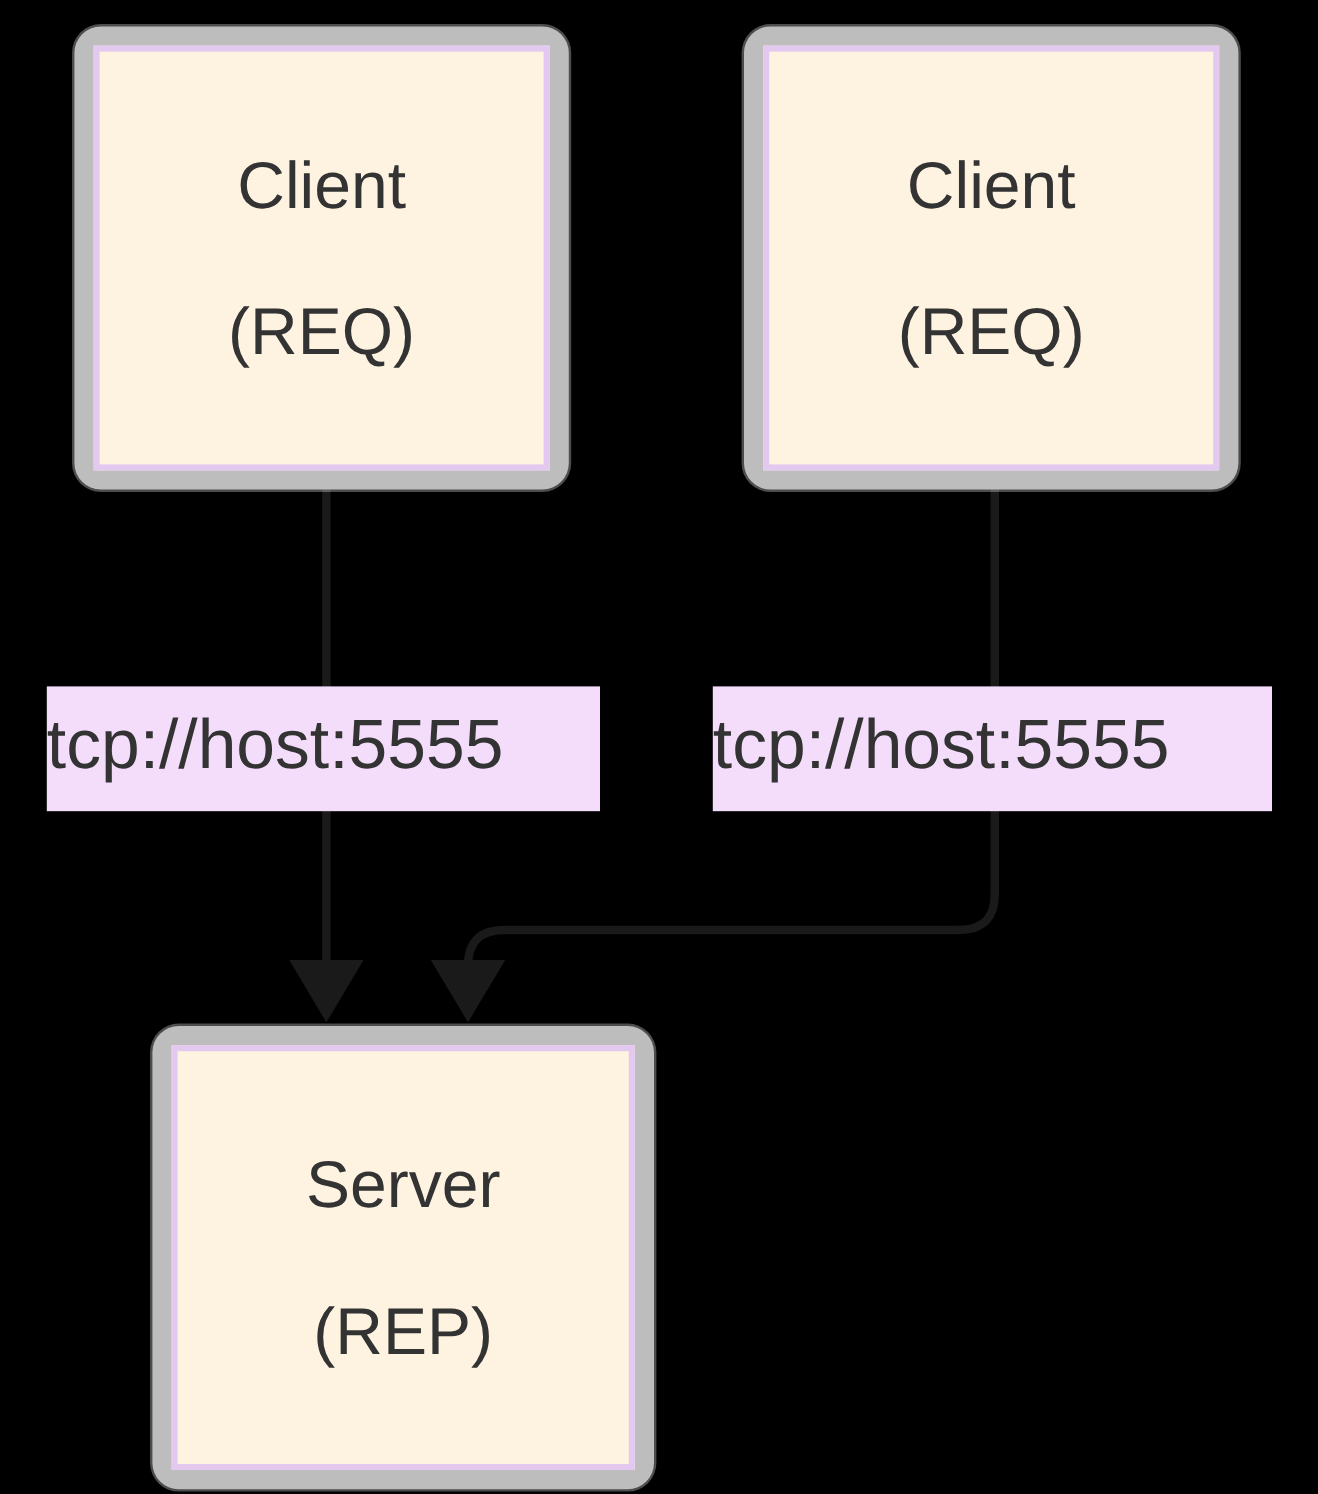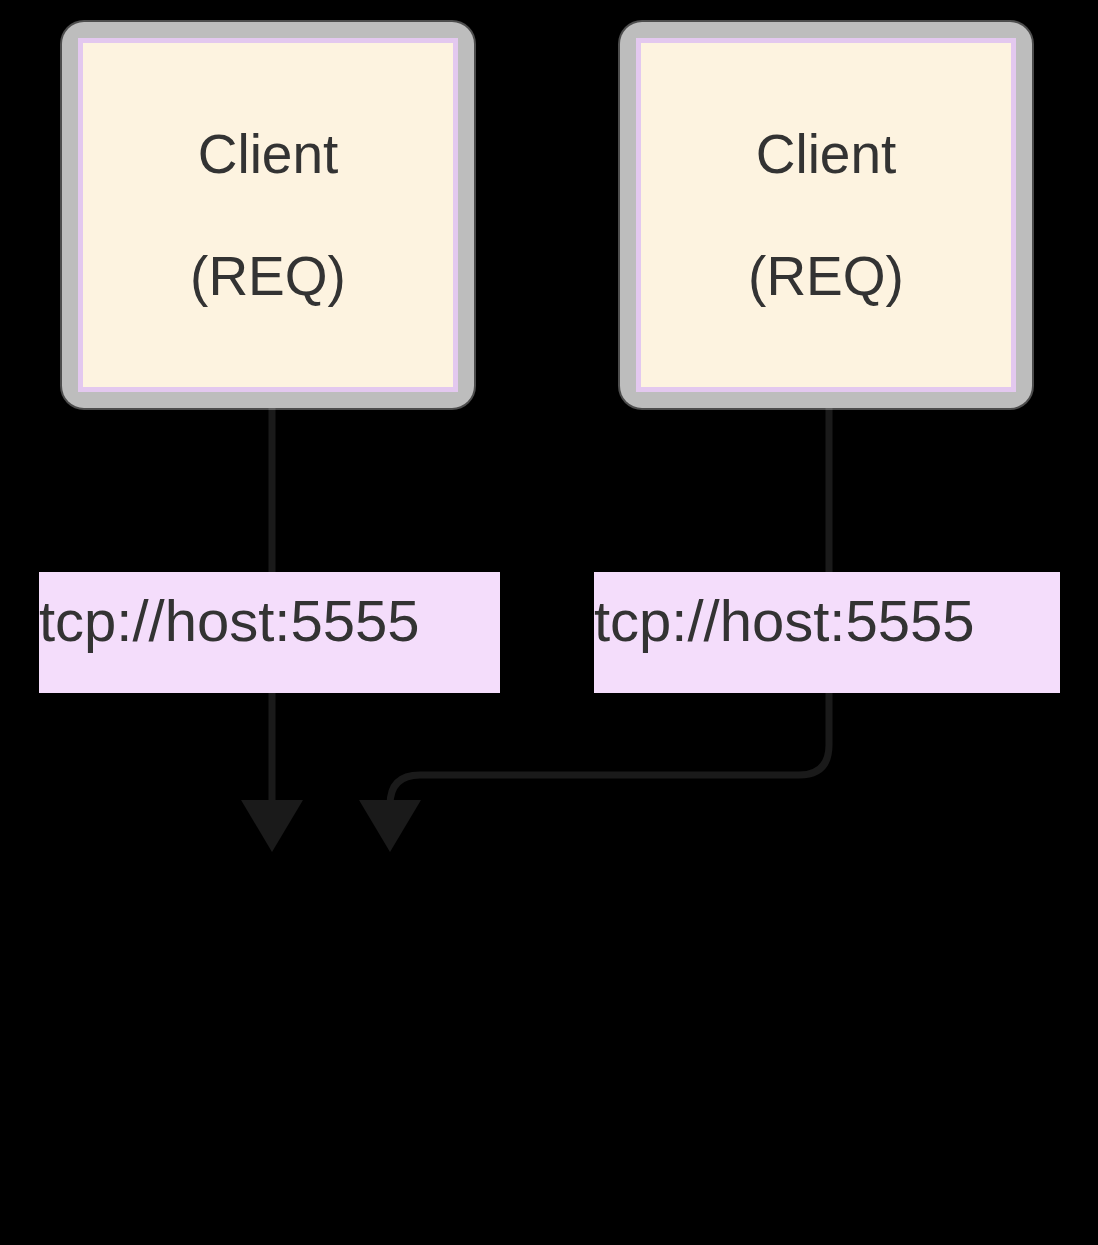--- a/index.html
+++ b/index.html
@@ -57,21 +57,21 @@
     margin-top: 67px;
   }
   
   .edge-label {
     position: absolute;
     box-sizing: border-box;
     background: #f4ddfb;
     color: #333333;
     font-size: 58px;
     line-height: 98px;
-    height: 121px;
+    height: 104px;
     white-space: nowrap;
     overflow: hidden;
     z-index: 4;
   }
 </style>
 </head>
 <body>
 
 <div id="canvas">
 
@@ -91,18 +91,24 @@
     </div>
   </div>
 
   <div class="node" style="left:620px; top:22px; width:412px; height:386px;">
     <div class="node-inner">
       <span class="node-line">Client</span>
       <span class="node-line second">(REQ)</span>
     </div>
   </div>
 
+  <div class="node" style="left:127px; top:855px; width:418px; height:386px;">
+    <div class="node-inner">
+      <span class="node-line">Server</span>
+      <span class="node-line second">(REP)</span>
+    </div>
+  </div>
 
   <div class="edge-label" style="left:39px; top:572px; width:461px; padding-left:0px;">tcp://host:5555</div>
 
   <div class="edge-label" style="left:594px; top:572px; width:466px; padding-left:0px;">tcp://host:5555</div>
 
 </div>
 
 </body></html>

